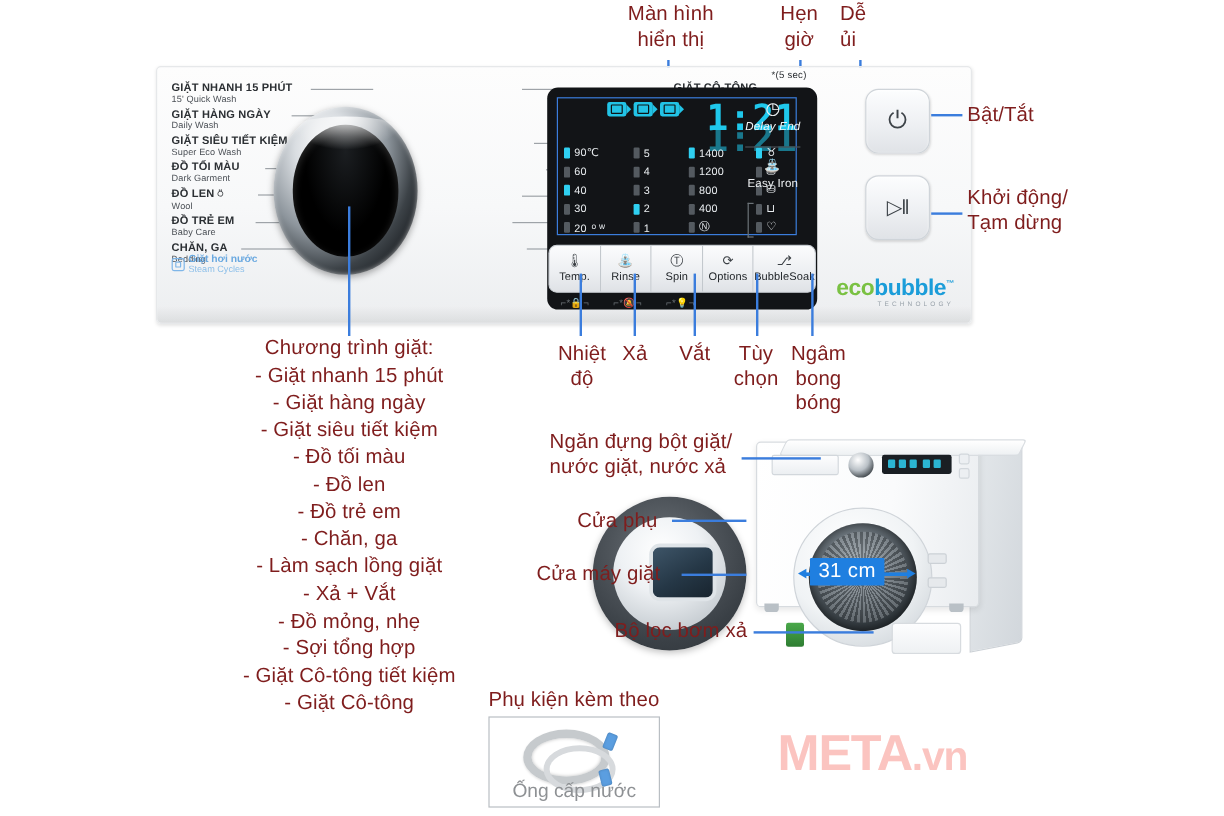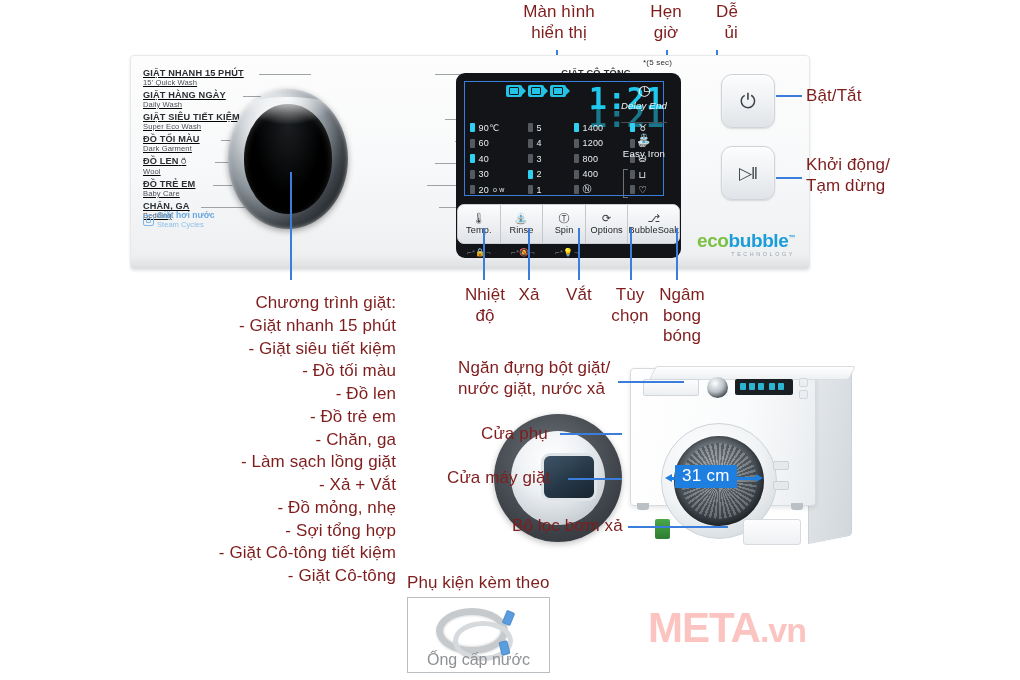--- a/index.html
+++ b/index.html
@@ -41,21 +41,21 @@
   
   .proglist { position: absolute; }
   .prog { position: relative; margin-bottom: 3px; }
   .prog .vi {
     font-size: 9.2px; font-weight: 700; color: #2b2f33;
     letter-spacing: .15px; white-space: nowrap;
   }
   .prog .en {
     font-size: 7.6px; color: #4a4f55; letter-spacing: .1px; white-space: nowrap;
   }
-  #progLeft { left: 12px; top: 12px; width: 128px; text-align: left; text-decoration: underline; }
+  #progLeft { left: 12px; top: 12px; width: 128px; text-align: left; }
   #progRight { left: 352px; top: 12px; width: 148px; text-align: right; }
 
   .dash { position: absolute; height: 1px; background: #9ea3a8; }
 
   .steambadge {
     position: absolute; left: 12px; top: 155px;
     display: flex; align-items: center; gap: 3px;
   }
   .steambadge .bx {
     width: 11px; height: 11px; border: 1.3px solid #7fb6e8; border-radius: 2px;
@@ -325,21 +325,21 @@
     <div>hiển thị</div>
   </div>
   <div class="leader v abs" style="left:556px; top:50px; height:22px;"></div>
 
   <div class="abs ann" style="left:640px; top:2px; text-align:center; width:52px;">
     <div>Hẹn</div>
     <div>giờ</div>
   </div>
   <div class="leader v abs" style="left:666px; top:50px; height:44px;"></div>
 
-  <div class="abs ann" style="left:700px; top:2px; text-align:right; width:38px;">
+  <div class="abs ann" style="left:700px; top:2px; text-align:left; width:38px;">
     <div>Dễ</div>
     <div>ủi</div>
   </div>
   <div class="leader v abs" style="left:716px; top:50px; height:108px;"></div>
   <div class="leader h abs" style="left:660px; top:158px; width:57px;"></div>
 
   <div id="panel" class="abs">
 
     <div id="progLeft" class="proglist">
       <div class="prog">
@@ -631,23 +631,24 @@
   </div>
 
   <div class="leader v abs" style="left:676px; top:228px; height:52px;"></div>
   <div class="abs ann" style="left:654px; top:285px; width:56px; text-align:center;">
     <div>Ngâm</div>
     <div>bong</div>
     <div>bóng</div>
   </div>
 
   <div class="leader v abs" style="left:290px; top:172px; height:108px;"></div>
-  <div class="abs ann" style="left:186px; top:292px; width:210px; text-align:right; line-height:1.34;">
+  <div class="abs ann" style="left:186px; top:279px; width:210px; text-align:center; line-height:1.34;">
     <div>Chương trình giặt:</div>
     <div>- Giặt nhanh 15 phút</div>
+    <div>- Giặt hàng ngày</div>
     <div>- Giặt siêu tiết kiệm</div>
     <div>- Đồ tối màu</div>
     <div>- Đồ len</div>
     <div>- Đồ trẻ em</div>
     <div>- Chăn, ga</div>
     <div>- Làm sạch lồng giặt</div>
     <div>- Xả + Vắt</div>
     <div>- Đồ mỏng, nhẹ</div>
     <div>- Sợi tổng hợp</div>
     <div>- Giặt Cô-tông tiết kiệm</div>

